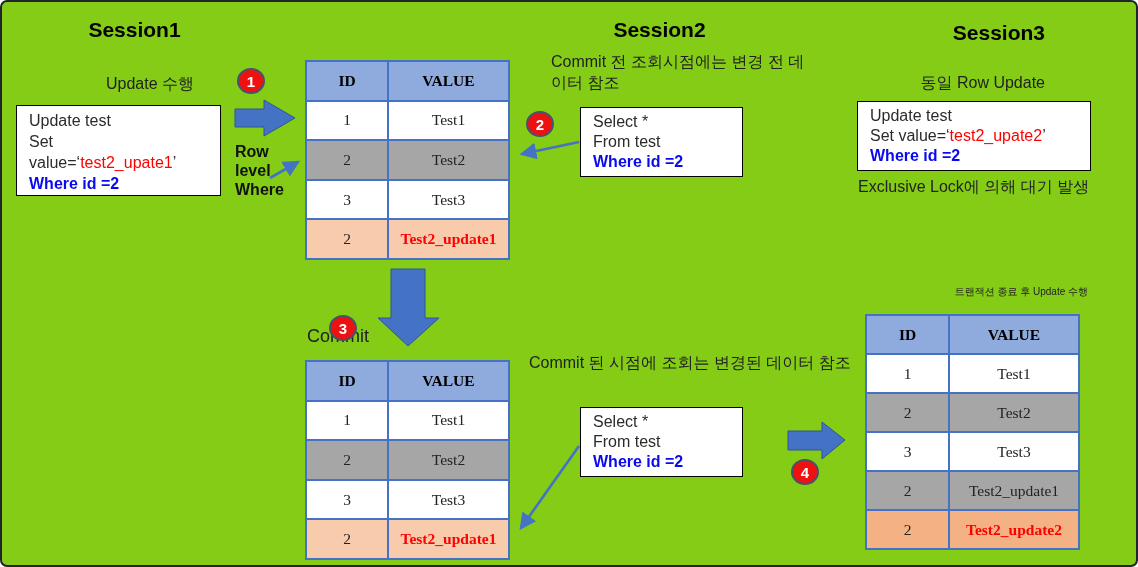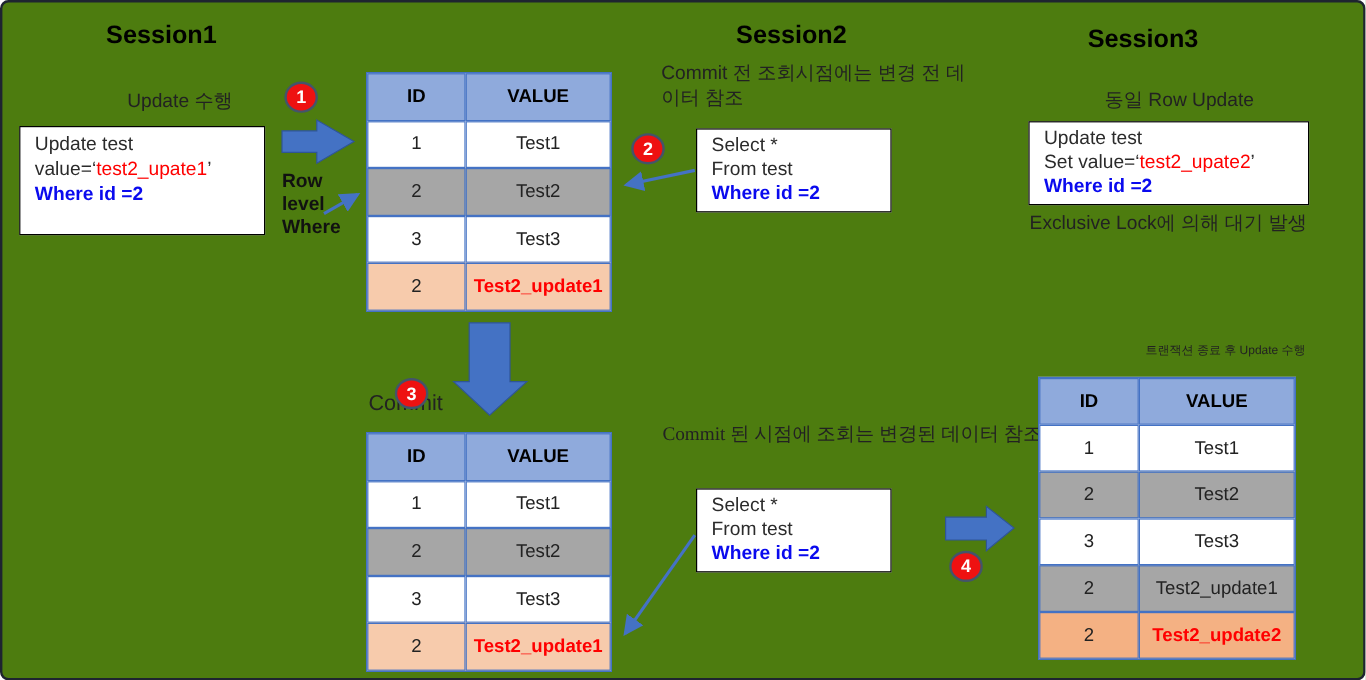--- a/index.html
+++ b/index.html
@@ -1,30 +1,30 @@
 <!DOCTYPE html>
 <html style="--header_blue: #8FAADC; --table_border: #4472C4; --arrow_blue: #4472C4; --arrow_edge: #2F5597; --row_gray: #A6A6A6; --row_orange_light: #F7CBAC; --row_orange: #F4B183; --badge_red: #EE1111; --text_red: #FF0000; --text_blue: #0A0AEE;"><head>
 <meta charset="utf-8">
 <style>
   html,body{margin:0;padding:0;background:#fff;font-family:"Liberation Sans",sans-serif;}
   .canvas{position:relative;width:1138px;height:567px;box-sizing:border-box;
-    border:2px solid #1e2430;border-radius:7px;background:#4d7c0f;overflow:hidden;}
+    border:2px solid #1e2430;border-radius:7px;background:#84cc16;overflow:hidden;}
   .abs{position:absolute;}
   .session-title{font-size:21px;font-weight:bold;color:#000;text-align:center;}
   .label{font-size:16px;color:#222;}
   .center{text-align:right;}
   .sqlbox{box-sizing:border-box;border:1.6px solid #000;background:#fff;
     padding:4px 12px;font-size:16px;line-height:21px;color:#2b2b2b;}
   .red{color:var(--text_red);font-weight:normal;}
   .blue{color:var(--text_blue);font-weight:bold;}
   .badge{box-sizing:border-box;width:28px;height:26px;border-radius:50%;
     background:var(--badge_red);border:2px solid #44546A;color:#fff;
     font-size:15px;font-weight:bold;display:flex;align-items:center;justify-content:center;}
   .tbl{box-sizing:border-box;display:grid;grid-template-columns:82px 1fr;
-    grid-auto-rows:1fr;border:1.5px solid var(--table_border);background:#fff;}
+    grid-auto-rows:1fr;border:1.5px solid var(--table_border);background:#fff;font-family:Liberation Serif, serif;}
   .tbl3{grid-template-columns:83px 1fr;}
   .tc{display:flex;align-items:center;justify-content:center;
     border:1px solid var(--table_border);font-size:15.5px;color:#222;background:#fff;}
   .th{background:var(--header_blue);font-weight:bold;color:#000;}
   .gray{background:var(--row_gray);}
   .orange-light{background:var(--row_orange_light);}
   .orange{background:var(--row_orange);}
   .hl{color:var(--text_red);font-weight:bold;}
   .rowlock{font-size:16px;font-weight:bold;line-height:19px;color:#111;}
   svg{position:absolute;left:0;top:0;pointer-events:none;}
@@ -45,20 +45,21 @@
     <line x1="577" y1="140" x2="520" y2="152" stroke="#4472C4" stroke-width="2.6" marker-end="url(#ah)"></line>
     <polygon points="389,267 423,267 423,316 437,316 406,344 376,316 389,316" fill="#4472C4" stroke="#2F5597" stroke-width="1"></polygon>
     <line x1="577" y1="444" x2="519" y2="526" stroke="#4472C4" stroke-width="2.6" marker-end="url(#ah)"></line>
     <polygon points="786,429 820,429 820,420 843,438 820,457 820,448 786,448" fill="#4472C4" stroke="#2F5597" stroke-width="1"></polygon>
   </svg>
 
   <div class="abs session-title" style="left:40px;top:16px;width:185px;">Session1</div>
   <div class="abs label center" style="left:32px;top:72px;width:160px;">Update 수행</div>
   <div class="abs sqlbox" style="left:14px;top:103px;width:205px;height:91px;">
     <div>Update test</div>
+    <div>Set</div>
     <div><span>value=‘</span><span class="red">test2_upate1</span><span>’</span></div>
     <div class="blue">Where id =2</div>
   </div>
   <div class="abs badge" style="left:235px;top:66px;">1</div>
   <div class="abs rowlock" style="left:233px;top:140px;width:60px;">Row level Where</div>
 
   <div class="abs tbl" style="left:303px;top:58px;width:205px;height:200px;">
       <div class="tc th">ID</div>
       <div class="tc th">VALUE</div>
       <div class="tc">1</div>
@@ -73,21 +74,21 @@
 
   <div class="abs session-title" style="left:565px;top:16px;width:185px;">Session2</div>
   <div class="abs label" style="left:549px;top:49px;width:262px;line-height:21px;">Commit 전 조회시점에는 변경 전 데이터 참조</div>
   <div class="abs badge" style="left:524px;top:109px;">2</div>
   <div class="abs sqlbox" style="left:578px;top:105px;width:163px;height:70px;line-height:20px;">
     <div>Select *</div>
     <div>From test</div>
     <div class="blue">Where id =2</div>
   </div>
 
-  <div class="abs session-title" style="left:858px;top:19px;width:185px;">Session3</div>
+  <div class="abs session-title" style="left:858px;top:19px;width:185px;text-align:right;">Session3</div>
   <div class="abs label center" style="left:858px;top:71px;width:185px;">동일 Row Update</div>
   <div class="abs sqlbox" style="left:855px;top:99px;width:234px;height:70px;line-height:20px;">
     <div>Update test</div>
     <div><span>Set value=‘</span><span class="red">test2_upate2</span><span>’</span></div>
     <div class="blue">Where id =2</div>
   </div>
   <div class="abs label" style="left:856px;top:174px;width:246px;line-height:21px;">Exclusive Lock에 의해 대기 발생</div>
 
   <div class="abs label" style="left:305px;top:288px;font-size:18px;margin-top:36px;">Commit</div>
   <div class="abs badge" style="left:327px;top:313px;">3</div>
@@ -98,21 +99,21 @@
       <div class="tc">1</div>
       <div class="tc">Test1</div>
       <div class="tc gray">2</div>
       <div class="tc gray">Test2</div>
       <div class="tc">3</div>
       <div class="tc">Test3</div>
       <div class="tc orange-light">2</div>
       <div class="tc orange-light hl">Test2_update1</div>
     </div>
 
-  <div class="abs label" style="left:550px;top:350px;width:322px;line-height:21px;word-break:break-all;font-family:Liberation Serif, serif;">Commit 된 시점에 조회는 변경된 데이터 참조</div>
+  <div class="abs label" style="left:527px;top:350px;width:322px;line-height:21px;word-break:break-all;">Commit 된 시점에 조회는 변경된 데이터 참조</div>
   <div class="abs sqlbox" style="left:578px;top:405px;width:163px;height:70px;line-height:20px;">
     <div>Select *</div>
     <div>From test</div>
     <div class="blue">Where id =2</div>
   </div>
   <div class="abs badge" style="left:789px;top:457px;">4</div>
 
   <div class="abs label center" style="left:846px;top:283px;width:240px;font-size:10px;">트랜잭션 종료 후 Update 수행</div>
   <div class="abs tbl tbl3" style="left:863px;top:312px;width:215px;height:236px;">
       <div class="tc th">ID</div>

